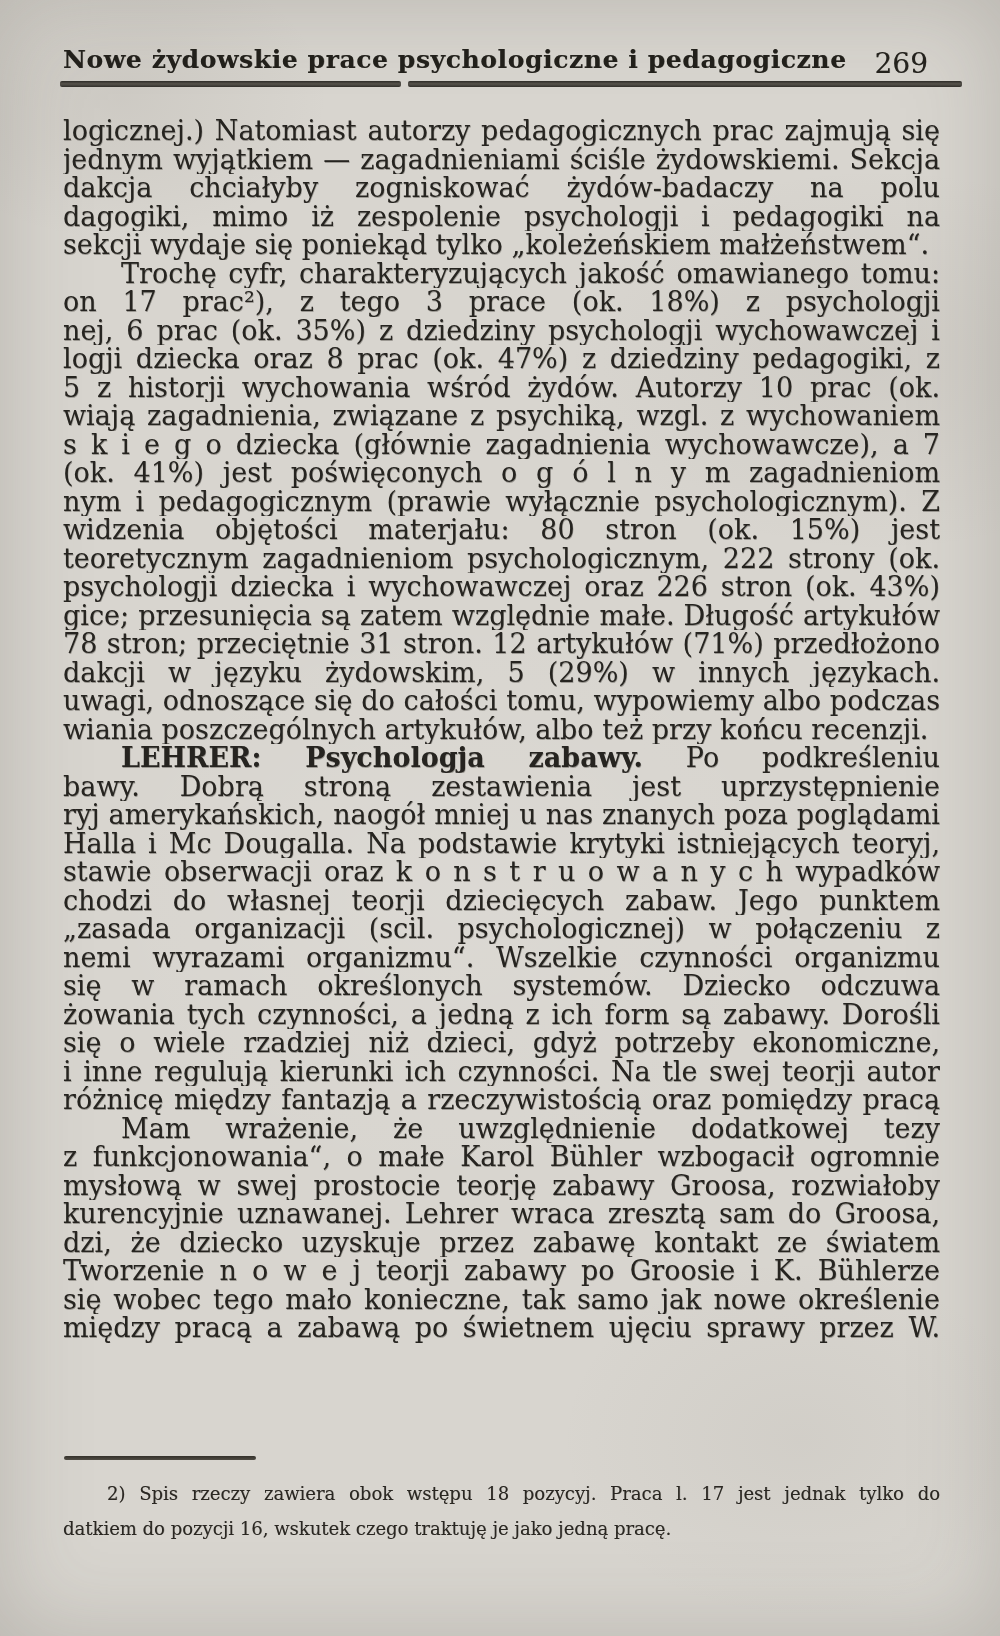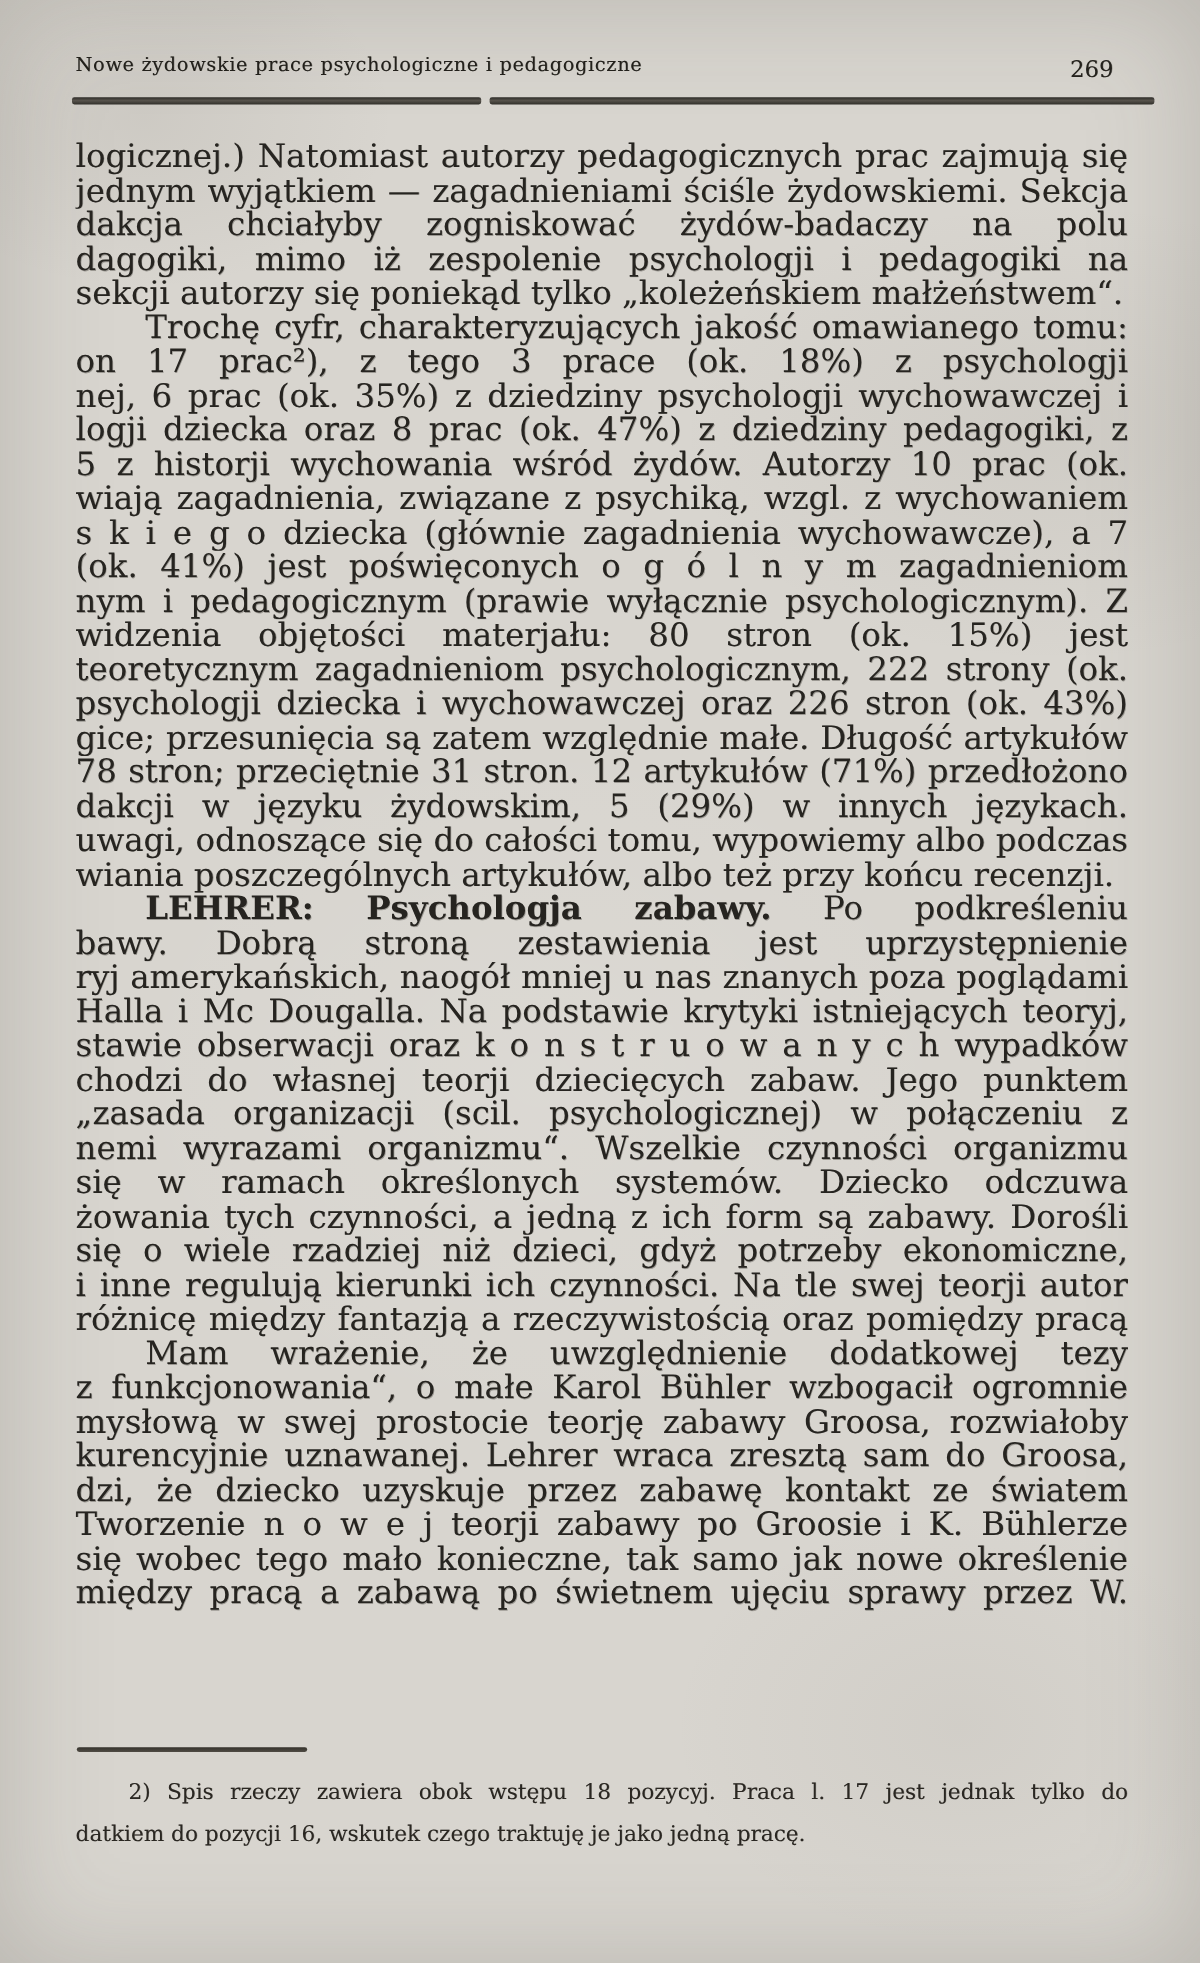--- a/index.html
+++ b/index.html
@@ -17,26 +17,26 @@
       radial-gradient(ellipse 400px 300px at 80% 88%, rgba(120,115,105,0.07), transparent 60%),
       #d8d5cf;
     box-shadow:inset 0 0 90px rgba(90,86,78,0.25);
     color:#26231e;
   }
   .pagehead{
     position:absolute;top:42px;left:63px;right:72px;
     display:flex;justify-content:space-between;align-items:baseline;
   }
   .headtitle{
-    font-weight:normal;font-size:16px;letter-spacing:0.6px;
+    font-weight:bold;font-size:25px;letter-spacing:0.6px;
     color:#22201b;
     text-shadow:0.4px 0.4px 0 rgba(34,32,27,0.45);
   }
   .pagenum{
-    font-size:19px;color:#24221d;position:relative;top:5px;
+    font-size:28px;color:#24221d;position:relative;top:5px;
     text-shadow:0.4px 0.4px 0 rgba(34,32,27,0.4);
   }
   .rule{position:absolute;top:81px;left:60px;width:902px;height:7px;}
   .rule .seg{
     position:absolute;top:0;height:6px;border-radius:2px;
     background:linear-gradient(to bottom,#2d2b27 0%,#57534c 48%,#312f2a 100%);
   }
   .seg-l{left:0;width:341px;}
   .seg-r{left:348px;width:554px;background:linear-gradient(to bottom,#34323 0%,#5d594f 46%,#35332d 100%);}
   .bodytext{
@@ -80,21 +80,21 @@
     <span class="seg seg-r"></span>
   </div>
 
   <main class="bodytext">
 
     <p class="para">
       <span class="line j">logicznej.) Natomiast autorzy pedagogicznych prac zajmują się — za</span>
       <span class="line j">jednym wyjątkiem — zagadnieniami ściśle żydowskiemi. Sekcja i re-</span>
       <span class="line j">dakcja chciałyby zogniskować żydów-badaczy na polu psychologji i pe-</span>
       <span class="line j">dagogiki, mimo iż zespolenie psychologji i pedagogiki na terenie jednej</span>
-      <span class="line l">sekcji autorzy się poniekąd tylko „koleżeńskiem małżeństwem“.</span>
+      <span class="line l">sekcji wydaje się poniekąd tylko „koleżeńskiem małżeństwem“.</span>
     </p>
 
     <p class="para">
       <span class="line j ind">Trochę cyfr, charakteryzujących jakość omawianego tomu: Zawiera</span>
       <span class="line j">on 17 prac²), z tego 3 prace (ok. 18%) z psychologji teoretycznej ogól-</span>
       <span class="line j">nej, 6 prac (ok. 35%) z dziedziny psychologji wychowawczej i psycho-</span>
       <span class="line j">logji dziecka oraz 8 prac (ok. 47%) z dziedziny pedagogiki, z tych zaś</span>
       <span class="line j">5 z historji wychowania wśród żydów. Autorzy 10 prac (ok. 59%) oma-</span>
       <span class="line j">wiają zagadnienia, związane z psychiką, wzgl. z wychowaniem ż y d o w-</span>
       <span class="line j">s k i e g o dziecka (głównie zagadnienia wychowawcze), a 7 prac</span>

